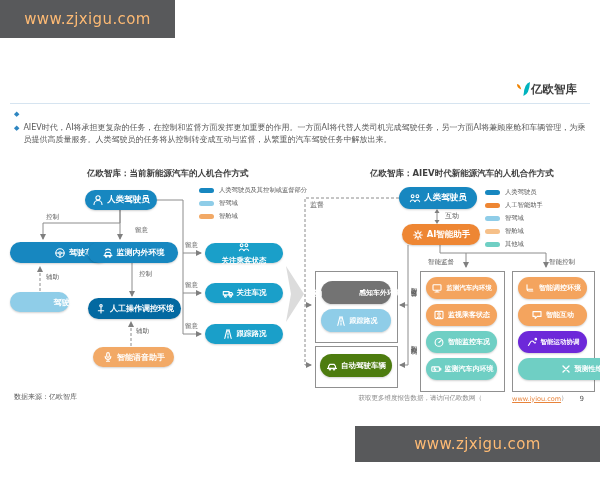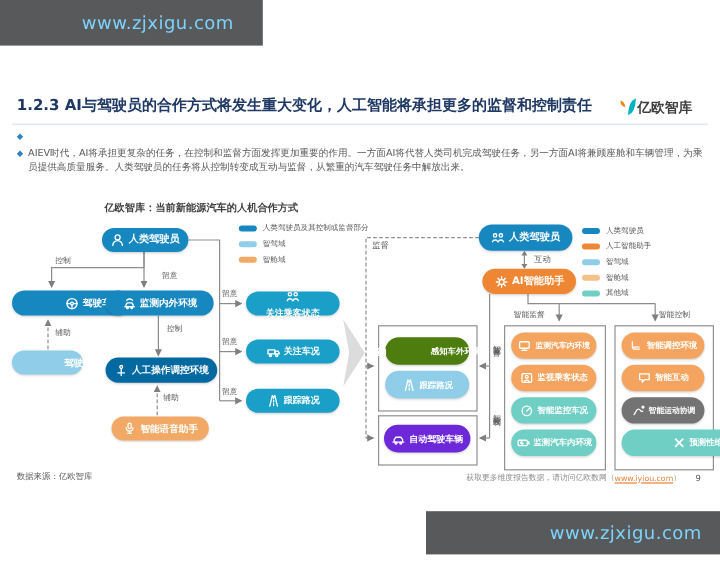--- a/index.html
+++ b/index.html
@@ -1,19 +1,19 @@
 <!DOCTYPE html>
 <html><head>
 <meta charset="utf-8">
 <style>
   html,body{margin:0;padding:0;background:#fff;}
   .stage{position:relative;width:600px;height:480px;background:#fff;overflow:hidden;
          font-family:"DejaVu Sans",sans-serif;}
-  .banner{position:absolute;background:#58595b;color:#7dd3fc;display:flex;align-items:center;
-          justify-content:center;font-size:15px;letter-spacing:.4px;padding-left:44px;}
+  .banner{position:absolute;background:#58595b;color:#fdba74;display:flex;align-items:center;
+          justify-content:center;font-size:15px;letter-spacing:.4px;}
   .banner-top{left:0;top:0;width:175px;height:38px;}
   .banner-bottom{left:355px;top:426px;width:245px;height:36px;}
   .page-title{position:absolute;left:14px;top:80px;width:490px;font-size:12.5px;font-weight:bold;
               color:#1f3864;white-space:nowrap;}
   .hrule{position:absolute;left:10px;top:103px;width:580px;height:1px;background:#d6e4f0;}
   .logo{position:absolute;left:516px;top:81px;display:flex;align-items:center;gap:0;}
   .logo-text{font-size:11.5px;font-weight:bold;color:#3f3f3f;}
   .bullets{position:absolute;left:14px;top:108px;width:576px;}
   .bullet{display:flex;gap:4px;font-size:8px;line-height:12px;color:#595959;margin-bottom:2px;}
   .diamond{color:#2e86c1;font-size:7px;line-height:12px;}
@@ -26,21 +26,21 @@
         color:#fff;font-weight:bold;border-radius:999px;white-space:nowrap;
         box-shadow:0 1px 2px rgba(0,0,0,.18);}
   .pill svg{flex:0 0 auto;}
   .box{position:absolute;border:1px solid #909090;background:#fff;}
   .elabel{position:absolute;font-size:6.5px;color:#595959;white-space:nowrap;}
   .vlabel{writing-mode:vertical-rl;letter-spacing:1px;}
   .conn{position:absolute;left:0;top:0;pointer-events:none;}
   .src{position:absolute;left:14px;top:392px;font-size:7px;color:#595959;}
   .more{position:absolute;left:320px;top:394px;width:264px;display:flex;justify-content:flex-end;
         align-items:center;font-size:6.5px;color:#8c8c8c;white-space:nowrap;}
-  .more a{color:#e8833a;text-decoration:underline;}
+  .more a{color:#e8833a;text-decoration:underline;margin-left:30px;}
   .pageno{margin-left:12px;color:#595959;font-size:7px;}
 </style>
 </head>
 <body>
 
 <div class="stage">
 
   <svg class="conn" width="600" height="480">
     <defs>
       <marker id="ar" markerWidth="7" markerHeight="7" refX="5" refY="3" orient="auto">
@@ -72,41 +72,41 @@
       <path d="M399,198 L305,198 L305,365" stroke-dasharray="3,2"></path>
       <path d="M305,305 L311,305" marker-end="url(#ar)"></path>
       <path d="M305,365 L311,365" marker-end="url(#ar)"></path>
     </g>
     <polygon points="434.5,213 439.5,213 437,209" fill="#7f7f7f"></polygon>
     <polygon points="434.5,220 439.5,220 437,224" fill="#7f7f7f"></polygon>
 
     <polygon points="286,266 304,294 286,322 291,294" fill="#dcdcdc"></polygon>
   </svg>
 
-  <div class="page-title">1.2.3 AI与驾驶员的合作方式将发生重大变化，人工智能将承担更多的监督和控制责任</div>
   <div class="hrule"></div>
   <div class="logo">
     <svg width="15" height="17" viewBox="0 0 15 17">
       <path d="M1,3 q3.2,0.4 4.2,5.4 q-4.2,-1.2 -4.2,-5.4z" fill="#f08300"></path>
       <path d="M14,1 q-6,1.5 -6.6,14 q6,-2 6.6,-14z" fill="#00b3be"></path>
     </svg>
     <span class="logo-text">亿欧智库</span>
   </div>
 
   <div class="bullets">
     <div class="bullet">
       <span class="diamond">◆</span>
     </div>
     <div class="bullet">
       <span class="diamond">◆</span>
       <span>AIEV时代，AI将承担更复杂的任务，在控制和监督方面发挥更加重要的作用。一方面AI将代替人类司机完成驾驶任务，另一方面AI将兼顾座舱和车辆管理，为乘员提供高质量服务。人类驾驶员的任务将从控制转变成互动与监督，从繁重的汽车驾驶任务中解放出来。</span>
     </div>
   </div>
 
   <div class="dtitle" style="left:87px;top:168px;font-family:Liberation Mono, monospace;">亿欧智库：当前新能源汽车的人机合作方式</div>
+  <div class="dtitle" style="left:370px;top:168px;">亿欧智库：AIEV时代新能源汽车的人机合作方式</div>
 
   <div class="legend" style="left:199px;top:186px;" id="left-legend">
       <div class="lrow">
         <span class="sw" style="background: rgb(23, 135, 192);"></span>
         <span class="lb">人类驾驶员及其控制或监督部分</span>
       </div>
       <div class="lrow">
         <span class="sw" style="background: rgb(143, 205, 232);"></span>
         <span class="lb">智驾域</span>
       </div>
@@ -247,39 +247,39 @@
       </div>
       <div class="pill" style="left: 402px; top: 224px; width: 78px; height: 21px; background: rgb(238, 134, 51); font-size: 8.5px;">
         <span style="display: flex; align-items: center;">
           <svg width="12" height="12" viewBox="0 0 12 12">
             <circle cx="6" cy="6" r="2.1" fill="none" stroke="#fff" stroke-width="1.1" stroke-linecap="round" stroke-linejoin="round"></circle>
             <path d="M6,1.6v1.5 M6,8.9v1.5 M1.6,6h1.5 M8.9,6h1.5 M2.9,2.9l1,1 M8.1,8.1l1,1 M9.1,2.9l-1,1 M3.9,8.1l-1,1" fill="none" stroke="#fff" stroke-width="1.1" stroke-linecap="round" stroke-linejoin="round"></path>
           </svg>
         </span>
         <span>AI智能助手</span>
       </div>
-      <div class="pill" style="left: 321px; top: 281px; width: 70px; height: 23px; background: #4d7c0f; font-size: 7px; gap: 36px;">
+      <div class="pill" style="left: 321px; top: 281px; width: 70px; height: 23px; background: #737373; font-size: 7px; gap: 36px;">
         <span style="display: flex; align-items: center;">
           <svg width="12" height="12" viewBox="0 0 12 12">
             <rect x="1.8" y="3.8" width="8.4" height="5.4" rx="1" fill="none" stroke="#fff" stroke-width="1.1" stroke-linecap="round" stroke-linejoin="round"></rect>
             <circle cx="6" cy="6.5" r="1.6" fill="none" stroke="#fff" stroke-width="1.1" stroke-linecap="round" stroke-linejoin="round"></circle>
             <path d="M4.5,3.8l.7-1.2h1.6l.7,1.2" fill="none" stroke="#fff" stroke-width="1.1" stroke-linecap="round" stroke-linejoin="round"></path>
           </svg>
         </span>
         <span>感知车外环境</span>
       </div>
       <div class="pill" style="left: 321px; top: 309px; width: 70px; height: 23px; background: rgb(143, 205, 232); font-size: 7px;">
         <span style="display: flex; align-items: center;">
           <svg width="12" height="12" viewBox="0 0 12 12">
             <path d="M2.8,10.4L5,1.6 M9.2,10.4L7,1.6 M6,2.4v1.5 M6,5.4v1.5 M6,8.4v1.5" fill="none" stroke="#fff" stroke-width="1.1" stroke-linecap="round" stroke-linejoin="round"></path>
           </svg>
         </span>
         <span>跟踪路况</span>
       </div>
-      <div class="pill" style="left: 320px; top: 354px; width: 72px; height: 23px; background: #6d28d9; font-size: 7.5px;">
+      <div class="pill" style="left: 320px; top: 354px; width: 72px; height: 23px; background: #4d7c0f; font-size: 7.5px;">
         <span style="display: flex; align-items: center;">
           <svg width="12" height="12" viewBox="0 0 12 12">
             <path d="M1.5,8.4h9 M2.5,8.4v-2l1.3-2h4.4l1.3,2v2" fill="none" stroke="#fff" stroke-width="1.1" stroke-linecap="round" stroke-linejoin="round"></path>
             <circle cx="4" cy="9.2" r=".8" fill="none" stroke="#fff" stroke-width="1.1" stroke-linecap="round" stroke-linejoin="round"></circle>
             <circle cx="8" cy="9.2" r=".8" fill="none" stroke="#fff" stroke-width="1.1" stroke-linecap="round" stroke-linejoin="round"></circle>
           </svg>
         </span>
         <span>自动驾驶车辆</span>
       </div>
       <div class="pill" style="left: 426px; top: 277px; width: 71px; height: 22px; background: rgb(244, 164, 94); font-size: 6.5px;">
@@ -329,21 +329,21 @@
         <span>智能调控环境</span>
       </div>
       <div class="pill" style="left: 518px; top: 304px; width: 69px; height: 22px; background: rgb(244, 164, 94); font-size: 7px;">
         <span style="display: flex; align-items: center;">
           <svg width="12" height="12" viewBox="0 0 12 12">
             <path d="M2,2.6h8v4.8H6.2L4.2,9.4V7.4H2z" fill="none" stroke="#fff" stroke-width="1.1" stroke-linecap="round" stroke-linejoin="round"></path>
           </svg>
         </span>
         <span>智能互动</span>
       </div>
-      <div class="pill" style="left: 518px; top: 331px; width: 69px; height: 22px; background: #737373; font-size: 6.5px;">
+      <div class="pill" style="left: 518px; top: 331px; width: 69px; height: 22px; background: #6d28d9; font-size: 6.5px;">
         <span style="display: flex; align-items: center;">
           <svg width="12" height="12" viewBox="0 0 12 12">
             <path d="M2.4,9.4C4,8 4,5 6,5s2,3 3.6,1.6" fill="none" stroke="#fff" stroke-width="1.1" stroke-linecap="round" stroke-linejoin="round"></path>
             <circle cx="9.8" cy="3.2" r=".8" fill="none" stroke="#fff" stroke-width="1.1" stroke-linecap="round" stroke-linejoin="round"></circle>
           </svg>
         </span>
         <span>智能运动协调</span>
       </div>
       <div class="pill" style="left: 518px; top: 358px; width: 69px; height: 22px; background: rgb(111, 207, 196); font-size: 7px; padding-left: 32px;">
         <span style="display: flex; align-items: center;">

